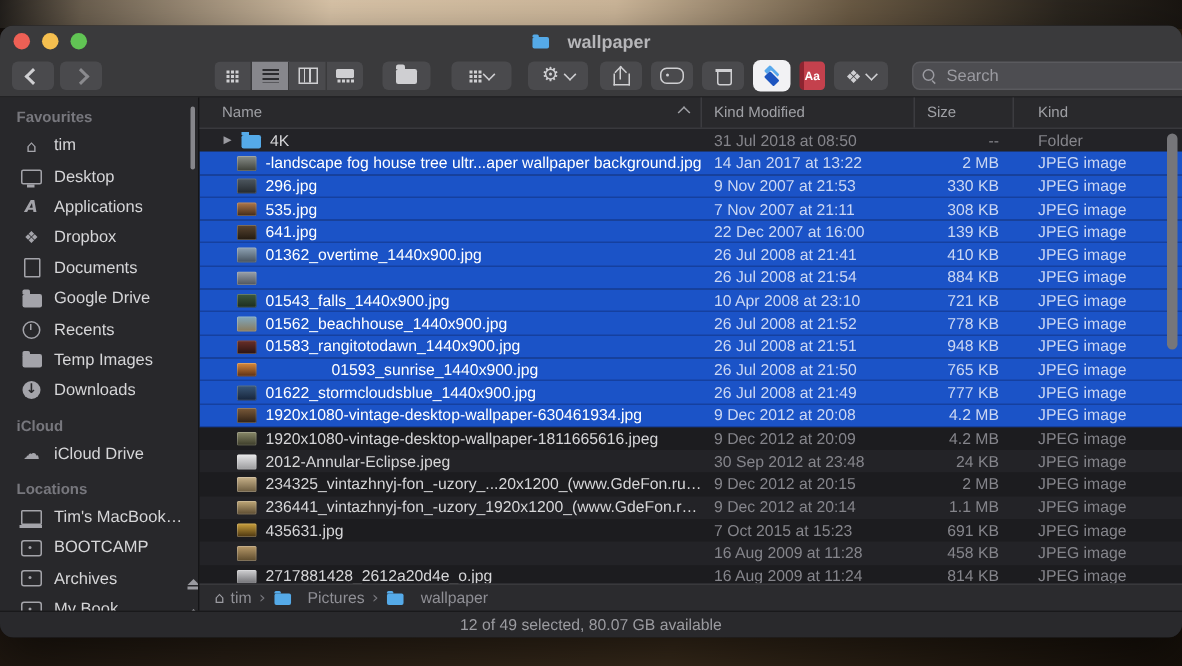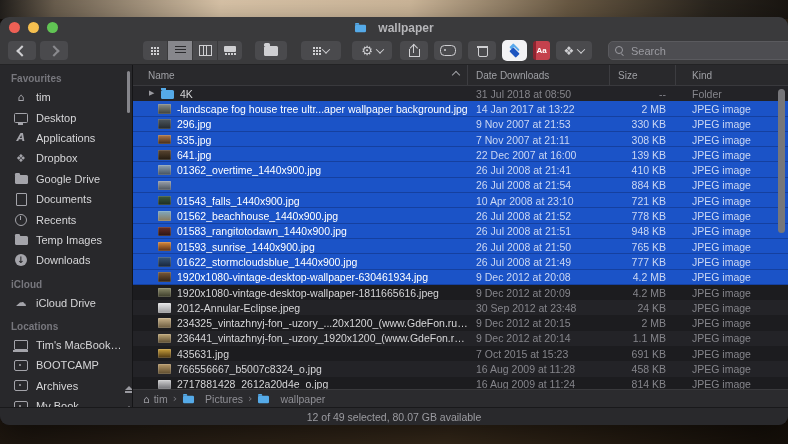--- a/index.html
+++ b/index.html
@@ -245,29 +245,29 @@
           <span class="lbl">Applications</span>
         </div>
         <div class="sb-item">
           <span class="sic">
             <i class="uni ">❖</i>
           </span>
           <span class="lbl">Dropbox</span>
         </div>
         <div class="sb-item">
           <span class="sic">
+            <i class="ic-page"></i>
+          </span>
+          <span class="lbl">Documents</span>
+        </div>
+        <div class="sb-item">
+          <span class="sic">
             <i class="ic-folder-gray"></i>
           </span>
           <span class="lbl">Google Drive</span>
-        </div>
-        <div class="sb-item">
-          <span class="sic">
-            <i class="ic-page"></i>
-          </span>
-          <span class="lbl">Documents</span>
         </div>
         <div class="sb-item">
           <span class="sic">
             <i class="ic-clock"></i>
           </span>
           <span class="lbl">Recents</span>
         </div>
         <div class="sb-item">
           <span class="sic">
             <i class="ic-folder-gray"></i>
@@ -318,21 +318,21 @@
         </div>
       </aside>
 
     <section class="listcol">
       <div class="lhead">
         <div class="hc name">
           <span>Name</span>
           <i class="chev c-up"></i>
         </div>
         <div class="hc date">
-            <span>Date Downloads</span>
+            <span>Kind Modified</span>
           </div>
         <div class="hc size">
             <span>Size</span>
           </div>
         <div class="hc kind">
             <span>Kind</span>
           </div>
       </div>
 
       <div class="rows" id="rows">
@@ -432,21 +432,21 @@
               <span style="overflow: hidden; text-overflow: ellipsis; white-space: nowrap;">01583_rangitotodawn_1440x900.jpg</span>
             </div>
             <div class="cell c-date">26 Jul 2008 at 21:51</div>
             <div class="cell c-size">948 KB</div>
             <div class="cell c-kind">JPEG image</div>
           </div>
           <div class="row sel">
             <div class="cell c-name">
               <span class="notri"></span>
               <span class="thumb" style="background: linear-gradient(rgb(217, 138, 60), rgb(90, 46, 20));"></span>
-              <span style="overflow: hidden; text-overflow: ellipsis; white-space: nowrap;">01593_sunrise_1440x900.jpg</span>
+              <span style="overflow: hidden; text-overflow: ellipsis; white-space: nowrap; margin-left: 44px;">01593_sunrise_1440x900.jpg</span>
             </div>
             <div class="cell c-date">26 Jul 2008 at 21:50</div>
             <div class="cell c-size">765 KB</div>
             <div class="cell c-kind">JPEG image</div>
           </div>
           <div class="row sel">
             <div class="cell c-name">
               <span class="notri"></span>
               <span class="thumb" style="background: linear-gradient(rgb(58, 88, 120), rgb(22, 36, 58));"></span>
               <span style="overflow: hidden; text-overflow: ellipsis; white-space: nowrap;">01622_stormcloudsblue_1440x900.jpg</span>
@@ -512,21 +512,20 @@
               <span style="overflow: hidden; text-overflow: ellipsis; white-space: nowrap;">435631.jpg</span>
             </div>
             <div class="cell c-date">7 Oct 2015 at 15:23</div>
             <div class="cell c-size">691 KB</div>
             <div class="cell c-kind">JPEG image</div>
           </div>
           <div class="row">
             <div class="cell c-name">
               <span class="notri"></span>
               <span class="thumb" style="background: linear-gradient(rgb(184, 154, 106), rgb(92, 74, 44));"></span>
-              <span style="overflow: hidden; text-overflow: ellipsis; white-space: nowrap;">766556667_b5007c8324_o.jpg</span>
             </div>
             <div class="cell c-date">16 Aug 2009 at 11:28</div>
             <div class="cell c-size">458 KB</div>
             <div class="cell c-kind">JPEG image</div>
           </div>
           <div class="row">
             <div class="cell c-name">
               <span class="notri"></span>
               <span class="thumb" style="background: linear-gradient(rgb(208, 208, 210), rgb(112, 112, 116));"></span>
               <span style="overflow: hidden; text-overflow: ellipsis; white-space: nowrap;">2717881428_2612a20d4e_o.jpg</span>

